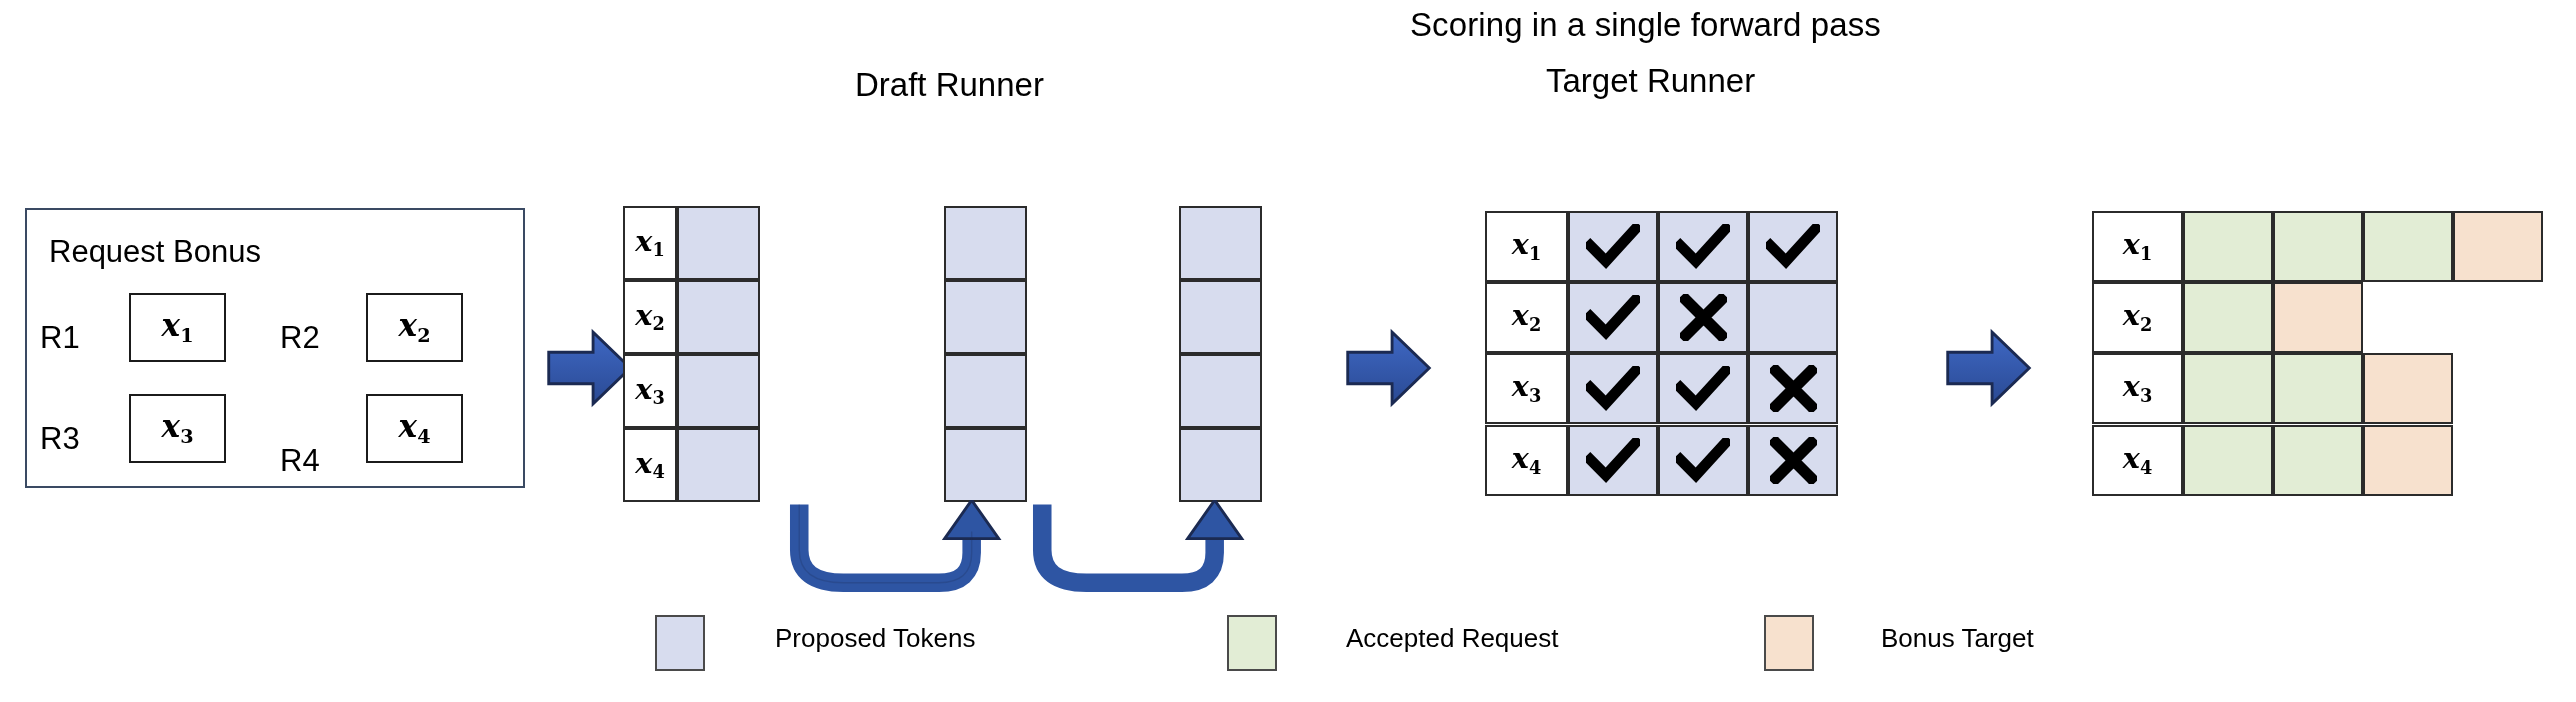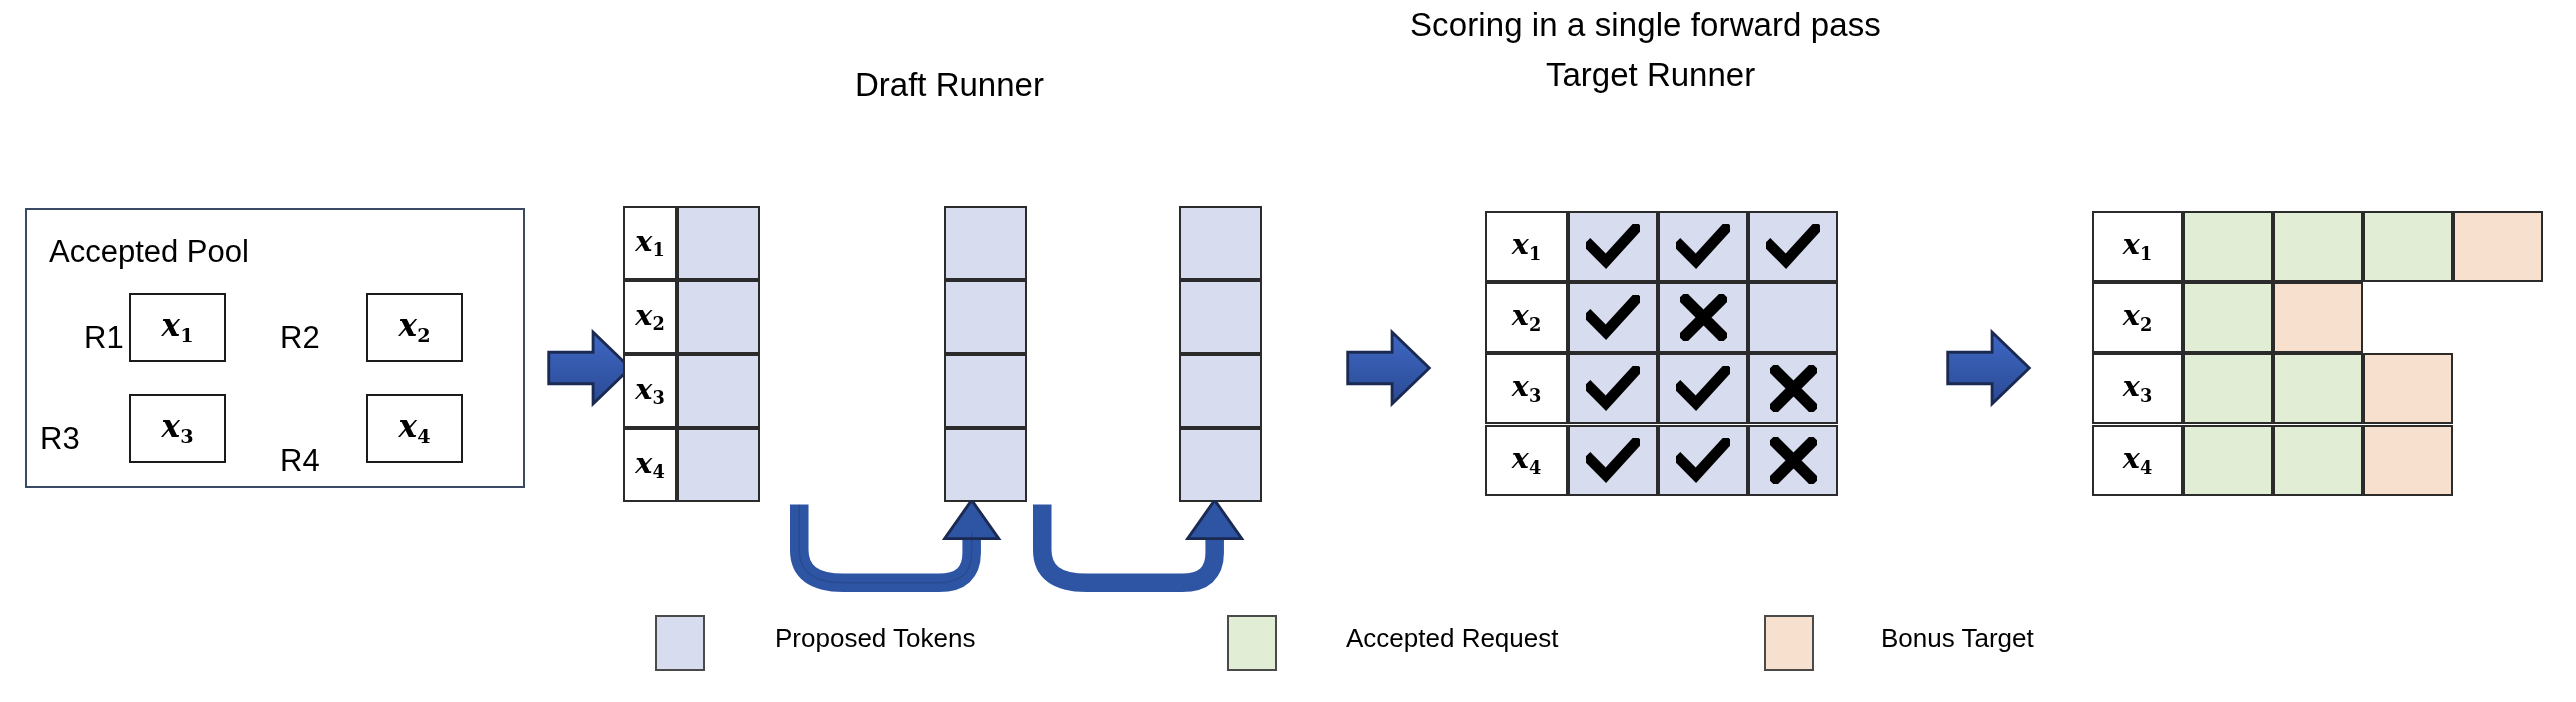--- a/index.html
+++ b/index.html
@@ -64,28 +64,28 @@
 </head>
 <body>
 
 <div class="stage">
 
 
   <div class="abs subtitle" style="left:855px;top:66px;">Draft Runner</div>
 
   <div class="abs title" style="left:1410px;top:5.7px;">Scoring in a single forward pass</div>
 
-  <div class="abs subtitle" style="left:1546px;top:56px;">Target Runner</div>
+  <div class="abs subtitle" style="left:1546px;top:62px;">Target Runner</div>
 
 
   <div class="abs pool-box" style="left:25px;top:208px;width:500px;height:280px;"></div>
 
-  <div class="abs pool-label" style="left:49px;top:234px;">Accepted Pool</div>
-
-  <div class="abs req-label" style="left:40px;top:320px;margin-left:44px;">R1</div>
+  <div class="abs pool-label" style="left:49px;top:234px;">Request Bonus</div>
+
+  <div class="abs req-label" style="left:40px;top:320px;">R1</div>
   <div class="abs req-cell" style="left:129px;top:293px;width:97px;height:69px;">
     <span class="tok"><span>x</span><sub>1</sub></span>
   </div>
 
   <div class="abs req-label" style="left:280px;top:320px;">R2</div>
   <div class="abs req-cell" style="left:366px;top:293px;width:97px;height:69px;">
     <span class="tok"><span>x</span><sub>2</sub></span>
   </div>
 
   <div class="abs req-label" style="left:40px;top:421px;">R3</div>

